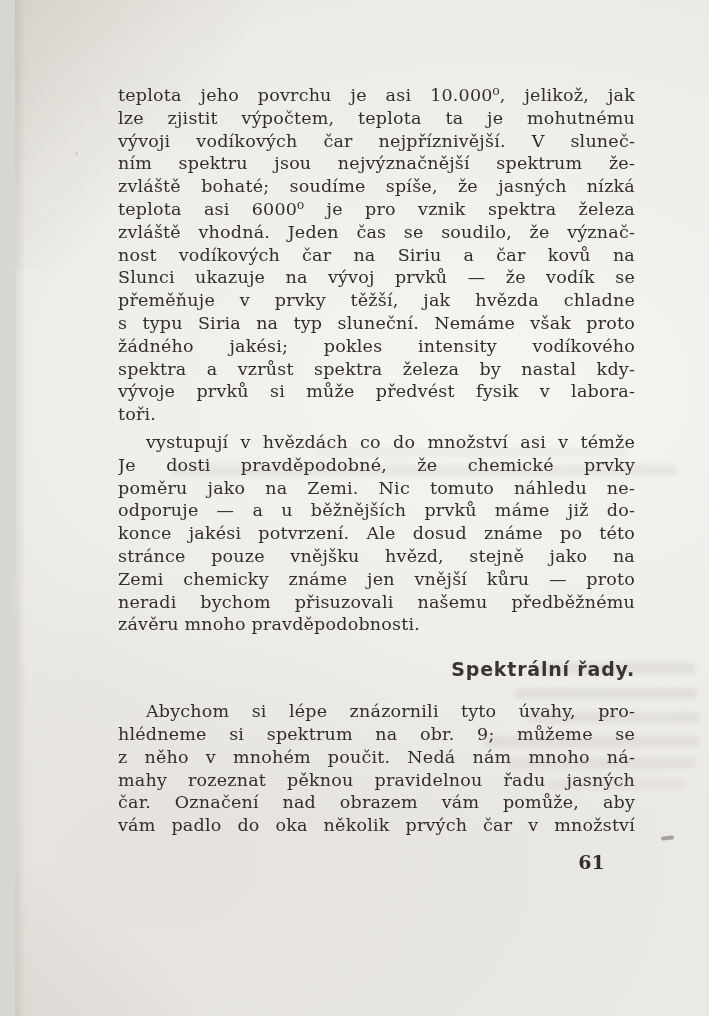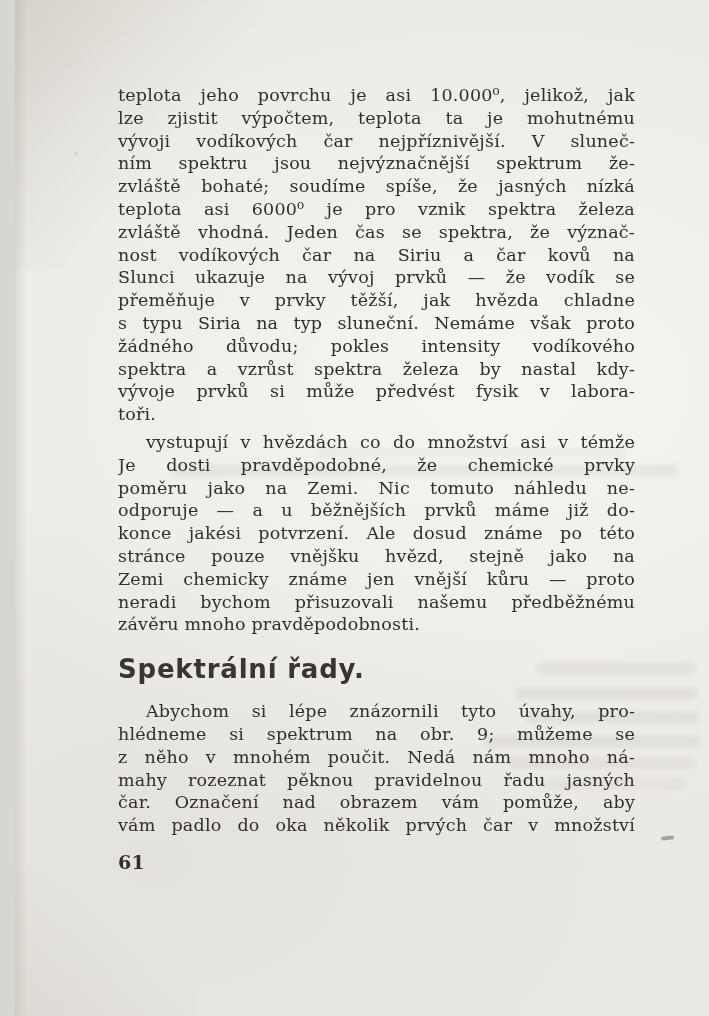--- a/index.html
+++ b/index.html
@@ -61,30 +61,31 @@
     text-align: justify;
     text-align-last: justify;
     height: 22.8px;
     overflow: hidden;
   }
   .para .line:last-child { text-align-last: left; }
   .para.justify-last .line:last-child { text-align-last: justify; }
   .para.indent .line:first-child { text-indent: 28px; }
   .heading {
     margin: 20px 0 18px 0;
-    text-align: left;
+    text-align: right;
     font-family: "DejaVu Sans", "Liberation Sans", sans-serif;
-    font-size: 26px;
+    font-size: 19px;
     font-weight: bold;
     letter-spacing: 0.8px;
     color: #3a362f;
     line-height: 26px;
   }
   .pagenum {
     margin-top: 14px;
+    text-align: right;
     padding-right: 30px;
     font-weight: bold;
     font-size: 19px;
     color: #322e28;
   }
 </style>
 </head>
 <body>
 
 <div class="page">
@@ -108,26 +109,26 @@
   <div class="speck" style="left:540px; top:186px; width:2px; height:2px; opacity:.18;"></div>
 
   <div class="textcol">
     <div class="para">
         <div class="line">teplota jeho povrchu je asi 10.000⁰, jelikož, jak</div>
         <div class="line">lze zjistit výpočtem, teplota ta je mohutnému</div>
         <div class="line">vývoji vodíkových čar nejpříznivější. V sluneč-</div>
         <div class="line">ním spektru jsou nejvýznačnější spektrum že-</div>
         <div class="line">zvláště bohaté; soudíme spíše, že jasných nízká</div>
         <div class="line">teplota asi 6000⁰ je pro vznik spektra železa</div>
-        <div class="line">zvláště vhodná. Jeden čas se spektra, že význač-</div>
+        <div class="line">zvláště vhodná. Jeden čas se soudilo, že význač-</div>
         <div class="line">nost vodíkových čar na Siriu a čar kovů na</div>
         <div class="line">Slunci ukazuje na vývoj prvků — že vodík se</div>
         <div class="line">přeměňuje v prvky těžší, jak hvězda chladne</div>
         <div class="line">s typu Siria na typ sluneční. Nemáme však proto</div>
-        <div class="line">žádného důvodu; pokles intensity vodíkového</div>
+        <div class="line">žádného jakési; pokles intensity vodíkového</div>
         <div class="line">spektra a vzrůst spektra železa by nastal kdy-</div>
         <div class="line">vývoje prvků si může předvést fysik v labora-</div>
         <div class="line">toři.</div>
       </div>
     <div class="para indent">
         <div class="line">vystupují v hvězdách co do množství asi v témže</div>
         <div class="line">Je dosti pravděpodobné, že chemické prvky</div>
         <div class="line">poměru jako na Zemi. Nic tomuto náhledu ne-</div>
         <div class="line">odporuje — a u běžnějších prvků máme již do-</div>
         <div class="line">konce jakési potvrzení. Ale dosud známe po této</div>

